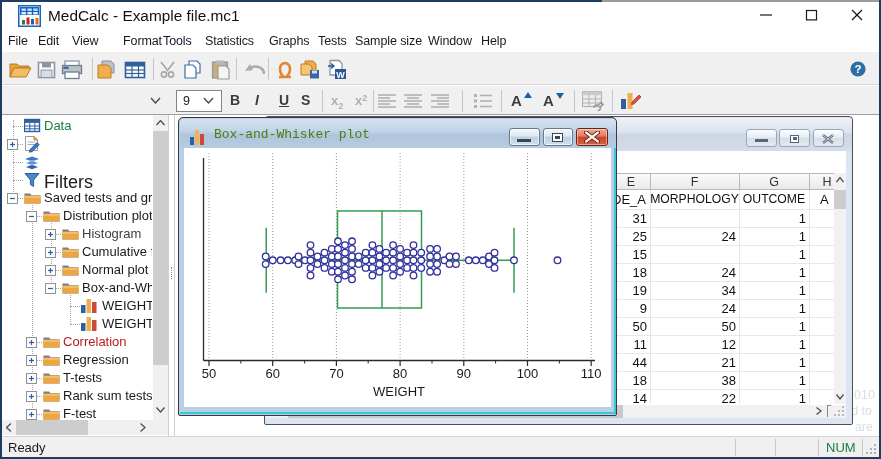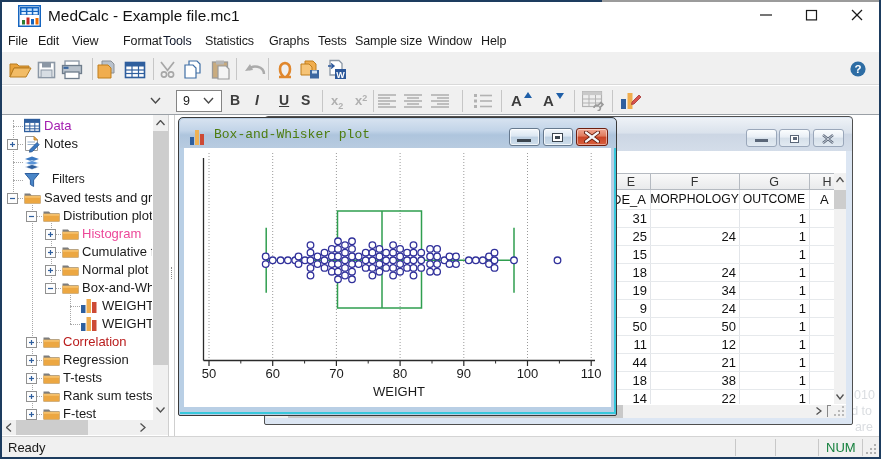--- a/index.html
+++ b/index.html
@@ -177,46 +177,45 @@
     <div style="position:absolute;left:69.5px;top:295px;width:1px;height:29px;border-left:1px dotted #a8a8a8;"></div>
     <div style="position:absolute;left:12.5px;top:126px;width:10.5px;height:1px;border-top:1px dotted #a8a8a8;"></div>
     <svg class="ab" style="left:24px;top:118px;" width="17" height="17" viewBox="0 0 17 17">
       <rect x="0.5" y="1.5" width="15" height="12" fill="#fff" stroke="#2f5f9e" stroke-width="1.4"></rect>
       <rect x="0.5" y="1.5" width="15" height="3.4" fill="#2f5f9e"></rect>
       <line x1="5.8" y1="5" x2="5.8" y2="13.5" stroke="#2f5f9e"></line>
       <line x1="10.8" y1="5" x2="10.8" y2="13.5" stroke="#2f5f9e"></line>
       <line x1="0.5" y1="8" x2="15.5" y2="8" stroke="#2f5f9e"></line>
       <line x1="0.5" y1="10.8" x2="15.5" y2="10.8" stroke="#2f5f9e"></line>
     </svg>
-    <div style="position:absolute;left:44px;top:118px;font-size:13px;color:#a21caf;white-space:nowrap;width:108px;overflow:hidden;">Data</div>
+    <div style="position:absolute;left:44px;top:118px;font-size:13px;color:#15803d;white-space:nowrap;width:108px;overflow:hidden;">Data</div>
     <div style="position:absolute;left:12.5px;top:144px;width:10.5px;height:1px;border-top:1px dotted #a8a8a8;"></div>
     <svg class="ab" style="left:7.0px;top:138.5px;" width="11" height="11" viewBox="0 0 11 11">
 <rect x="0.5" y="0.5" width="10" height="10" fill="#fdfdfd" stroke="#919191"></rect>
 <line x1="3" y1="5.5" x2="8" y2="5.5" stroke="#2f5f9e" stroke-width="1.2"></line>
       <line x1="5.5" y1="3" x2="5.5" y2="8" stroke="#2f5f9e" stroke-width="1.2"></line>
     </svg>
     <svg class="ab" style="left:24px;top:136px;" width="17" height="17" viewBox="0 0 17 17">
       <path d="M1.5 0.5 L10 0.5 L13.5 4 L13.5 14.5 L1.5 14.5 Z" fill="#fff" stroke="#9a9a9a"></path>
       <path d="M10 0.5 L13.5 4 L10 4 Z" fill="#f0ad4e" stroke="#c07f1d" stroke-width="0.8"></path>
       <line x1="3.5" y1="6" x2="11" y2="6" stroke="#9ab2cc"></line>
       <line x1="3.5" y1="8.5" x2="11" y2="8.5" stroke="#9ab2cc"></line>
       <path d="M6 13.5 L13 6.5 L15.2 8.7 L8.2 15.7 L5.4 16.2 Z" fill="#3a78c2" stroke="#1f4e84" stroke-width="0.7"></path>
     </svg>
-    <div style="position:absolute;left:44px;top:136px;font-size:13px;color:#1a1a1a;white-space:nowrap;width:108px;overflow:hidden;">Notes</div>
     <div style="position:absolute;left:12.5px;top:162px;width:10.5px;height:1px;border-top:1px dotted #a8a8a8;"></div>
     <svg class="ab" style="left:24px;top:154px;" width="17" height="17" viewBox="0 0 17 17">
       <path d="M1 5 L8 2.5 L15 5 L8 7.5 Z" fill="#3a78c2"></path>
       <path d="M1 9 L8 6.5 L15 9 L8 11.5 Z" fill="#5a94d8" stroke="#fff" stroke-width="0.6"></path>
       <path d="M1 13 L8 10.5 L15 13 L8 15.5 Z" fill="#2f5f9e" stroke="#fff" stroke-width="0.6"></path>
     </svg>
     <div style="position:absolute;left:12.5px;top:180px;width:10.5px;height:1px;border-top:1px dotted #a8a8a8;"></div>
     <svg class="ab" style="left:24px;top:172px;" width="17" height="17" viewBox="0 0 17 17">
       <path d="M1 1.5 L15 1.5 L9.6 8 L9.6 14.5 L6.4 12.5 L6.4 8 Z" fill="#4a86c8" stroke="#2f5f9e" stroke-width="1"></path>
     </svg>
-    <div style="position:absolute;left:52px;top:172px;font-size:12px;color:#1a1a1a;white-space:nowrap;width:108px;overflow:hidden;">Filters</div>
+    <div style="position:absolute;left:44px;top:172px;font-size:18px;color:#1a1a1a;white-space:nowrap;width:108px;overflow:hidden;">Filters</div>
     <div style="position:absolute;left:12.5px;top:198px;width:10.5px;height:1px;border-top:1px dotted #a8a8a8;"></div>
     <svg class="ab" style="left:7.0px;top:192.5px;" width="11" height="11" viewBox="0 0 11 11">
 <rect x="0.5" y="0.5" width="10" height="10" fill="#fdfdfd" stroke="#919191"></rect>
 <line x1="3" y1="5.5" x2="8" y2="5.5" stroke="#2f5f9e" stroke-width="1.2"></line>
     </svg>
     <svg class="ab" style="left:24px;top:190px;" width="17" height="17" viewBox="0 0 17 17">
       <path d="M0.5 3.5 L6 3.5 L7.5 5.2 L16.5 5.2 L16.5 13.5 L0.5 13.5 Z" fill="#7d7d7d"></path>
       <rect x="0.5" y="5.8" width="16" height="7.7" fill="#eca742"></rect>
       <rect x="0.5" y="5.8" width="16" height="2" fill="#f4c06c"></rect>
     </svg>
@@ -236,21 +235,21 @@
     <svg class="ab" style="left:45.0px;top:228.5px;" width="11" height="11" viewBox="0 0 11 11">
 <rect x="0.5" y="0.5" width="10" height="10" fill="#fdfdfd" stroke="#919191"></rect>
 <line x1="3" y1="5.5" x2="8" y2="5.5" stroke="#2f5f9e" stroke-width="1.2"></line>
       <line x1="5.5" y1="3" x2="5.5" y2="8" stroke="#2f5f9e" stroke-width="1.2"></line>
     </svg>
     <svg class="ab" style="left:62px;top:226px;" width="17" height="17" viewBox="0 0 17 17">
       <path d="M0.5 3.5 L6 3.5 L7.5 5.2 L16.5 5.2 L16.5 13.5 L0.5 13.5 Z" fill="#7d7d7d"></path>
       <rect x="0.5" y="5.8" width="16" height="7.7" fill="#eca742"></rect>
       <rect x="0.5" y="5.8" width="16" height="2" fill="#f4c06c"></rect>
     </svg>
-    <div style="position:absolute;left:82px;top:226px;font-size:13px;color:#ec4899;white-space:nowrap;width:70px;overflow:hidden;">Histogram</div>
+    <div style="position:absolute;left:82px;top:226px;font-size:13px;color:#404040;white-space:nowrap;width:70px;overflow:hidden;">Histogram</div>
     <div style="position:absolute;left:50.5px;top:252px;width:10.5px;height:1px;border-top:1px dotted #a8a8a8;"></div>
     <svg class="ab" style="left:45.0px;top:246.5px;" width="11" height="11" viewBox="0 0 11 11">
 <rect x="0.5" y="0.5" width="10" height="10" fill="#fdfdfd" stroke="#919191"></rect>
 <line x1="3" y1="5.5" x2="8" y2="5.5" stroke="#2f5f9e" stroke-width="1.2"></line>
       <line x1="5.5" y1="3" x2="5.5" y2="8" stroke="#2f5f9e" stroke-width="1.2"></line>
     </svg>
     <svg class="ab" style="left:62px;top:244px;" width="17" height="17" viewBox="0 0 17 17">
       <path d="M0.5 3.5 L6 3.5 L7.5 5.2 L16.5 5.2 L16.5 13.5 L0.5 13.5 Z" fill="#7d7d7d"></path>
       <rect x="0.5" y="5.8" width="16" height="7.7" fill="#eca742"></rect>
       <rect x="0.5" y="5.8" width="16" height="2" fill="#f4c06c"></rect>

